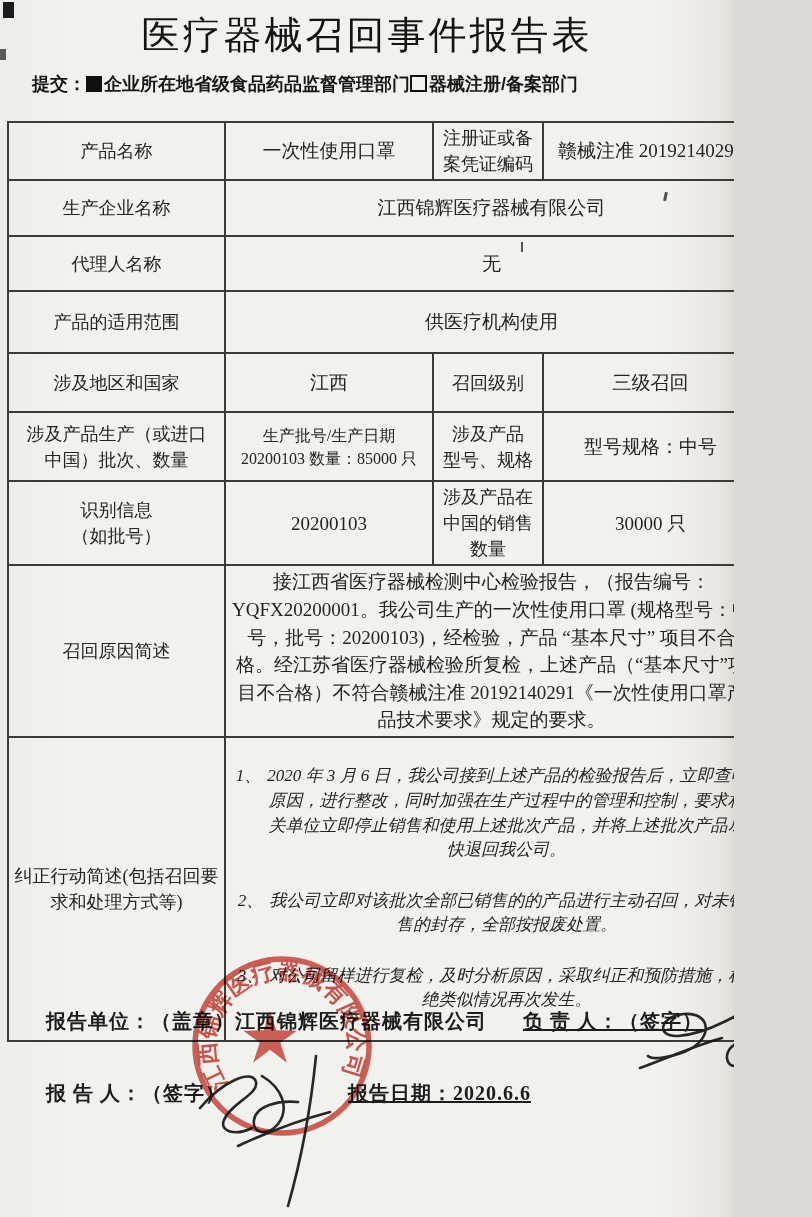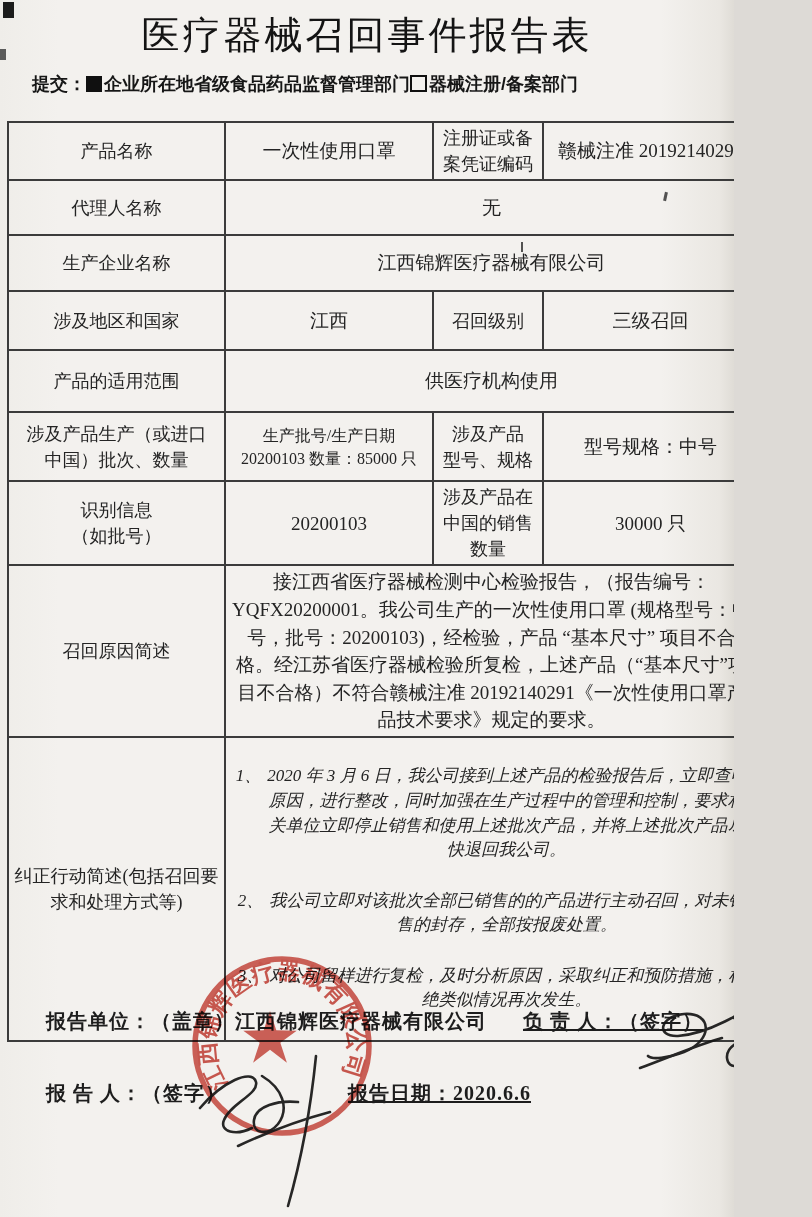--- a/index.html
+++ b/index.html
@@ -74,37 +74,37 @@
         <col style="width:215px">
       </colgroup>
     <tbody>
         <tr style="height:58px">
       <td class="label-cell">产品名称</td>
       <td>一次性使用口罩</td>
       <td class="label-cell">注册证或备
 案凭证编码</td>
       <td>赣械注准 20192140291</td>
     </tr>
+    <tr style="height:56px">
+      <td class="label-cell">生产企业名称</td>
+      <td colspan="3">江西锦辉医疗器械有限公司</td>
+    </tr>
     <tr style="height:55px">
       <td class="label-cell">代理人名称</td>
       <td colspan="3">无</td>
     </tr>
-    <tr style="height:56px">
-      <td class="label-cell">生产企业名称</td>
-      <td colspan="3">江西锦辉医疗器械有限公司</td>
+    <tr style="height:62px">
+      <td class="label-cell">产品的适用范围</td>
+      <td colspan="3">供医疗机构使用</td>
     </tr>
     <tr style="height:59px">
       <td class="label-cell">涉及地区和国家</td>
       <td>江西</td>
       <td class="label-cell">召回级别</td>
       <td>三级召回</td>
-    </tr>
-    <tr style="height:62px">
-      <td class="label-cell">产品的适用范围</td>
-      <td colspan="3">供医疗机构使用</td>
     </tr>
     <tr style="height:69px">
       <td class="label-cell">涉及产品生产（或进口
 中国）批次、数量</td>
       <td class="tight-num">生产批号/生产日期
 20200103 数量：85000 只</td>
       <td class="label-cell">涉及产品
 型号、规格</td>
       <td>型号规格：中号</td>
     </tr>

